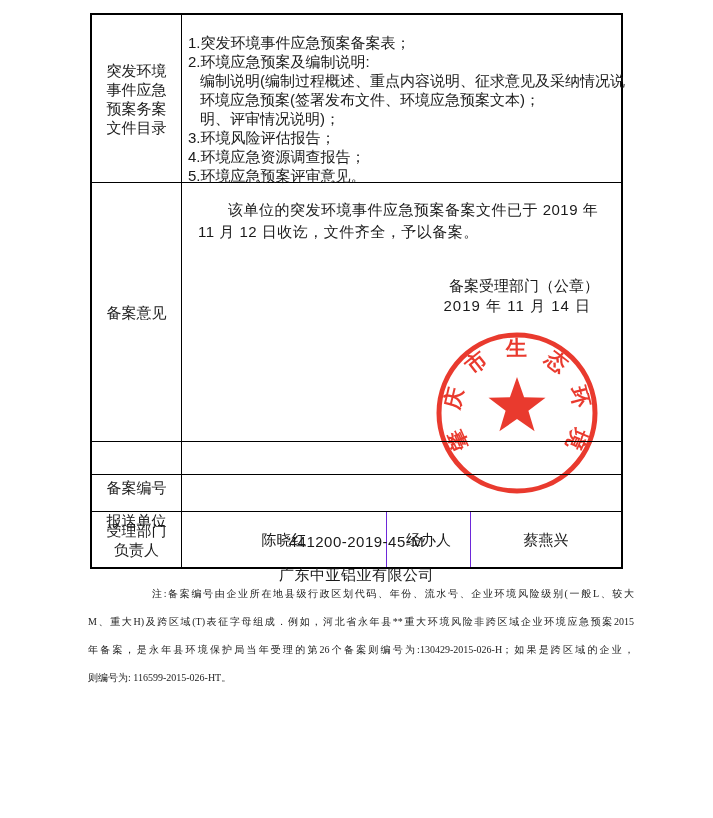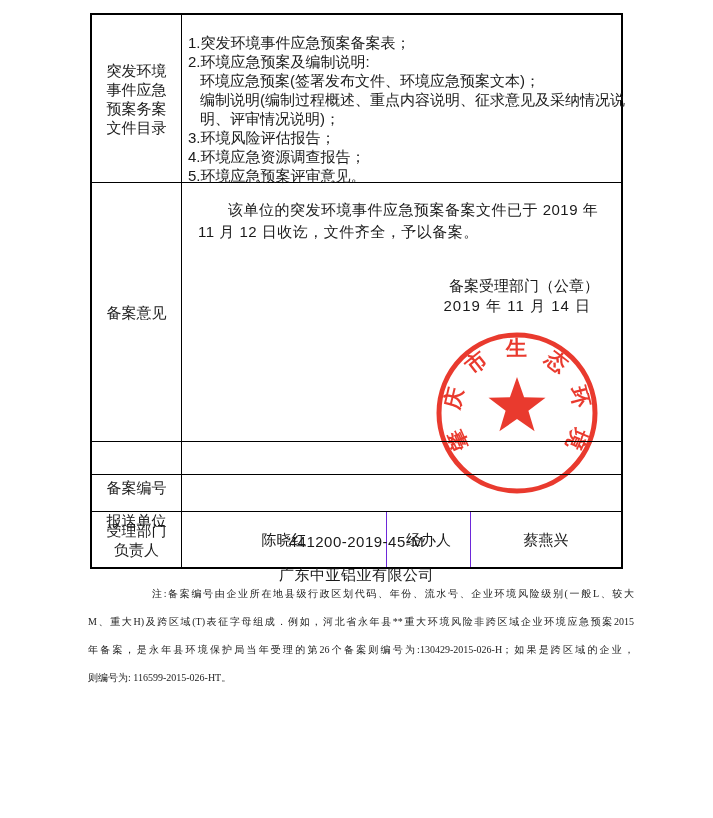--- a/index.html
+++ b/index.html
@@ -84,22 +84,22 @@
   <div class="doc-table">
 
     <div class="trow row-catalog">
       <div class="cell-label">突发环境
 事件应急
 预案务案
 文件目录</div>
       <div class="cell-body">
         <div class="cat-line">1.突发环境事件应急预案备案表；</div>
         <div class="cat-line">2.环境应急预案及编制说明:</div>
+        <div class="cat-line sub">编制说明(编制过程概述、重点内容说明、征求意见及采纳情况说</div>
         <div class="cat-line sub">环境应急预案(签署发布文件、环境应急预案文本)；</div>
-        <div class="cat-line sub">编制说明(编制过程概述、重点内容说明、征求意见及采纳情况说</div>
         <div class="cat-line sub">明、评审情况说明)；</div>
         <div class="cat-line">3.环境风险评估报告；</div>
         <div class="cat-line">4.环境应急资源调查报告；</div>
         <div class="cat-line">5.环境应急预案评审意见。</div>
       </div>
     </div>
 
     <div class="trow row-opinion">
       <div class="cell-label">备案意见</div>
       <div class="cell-body">

